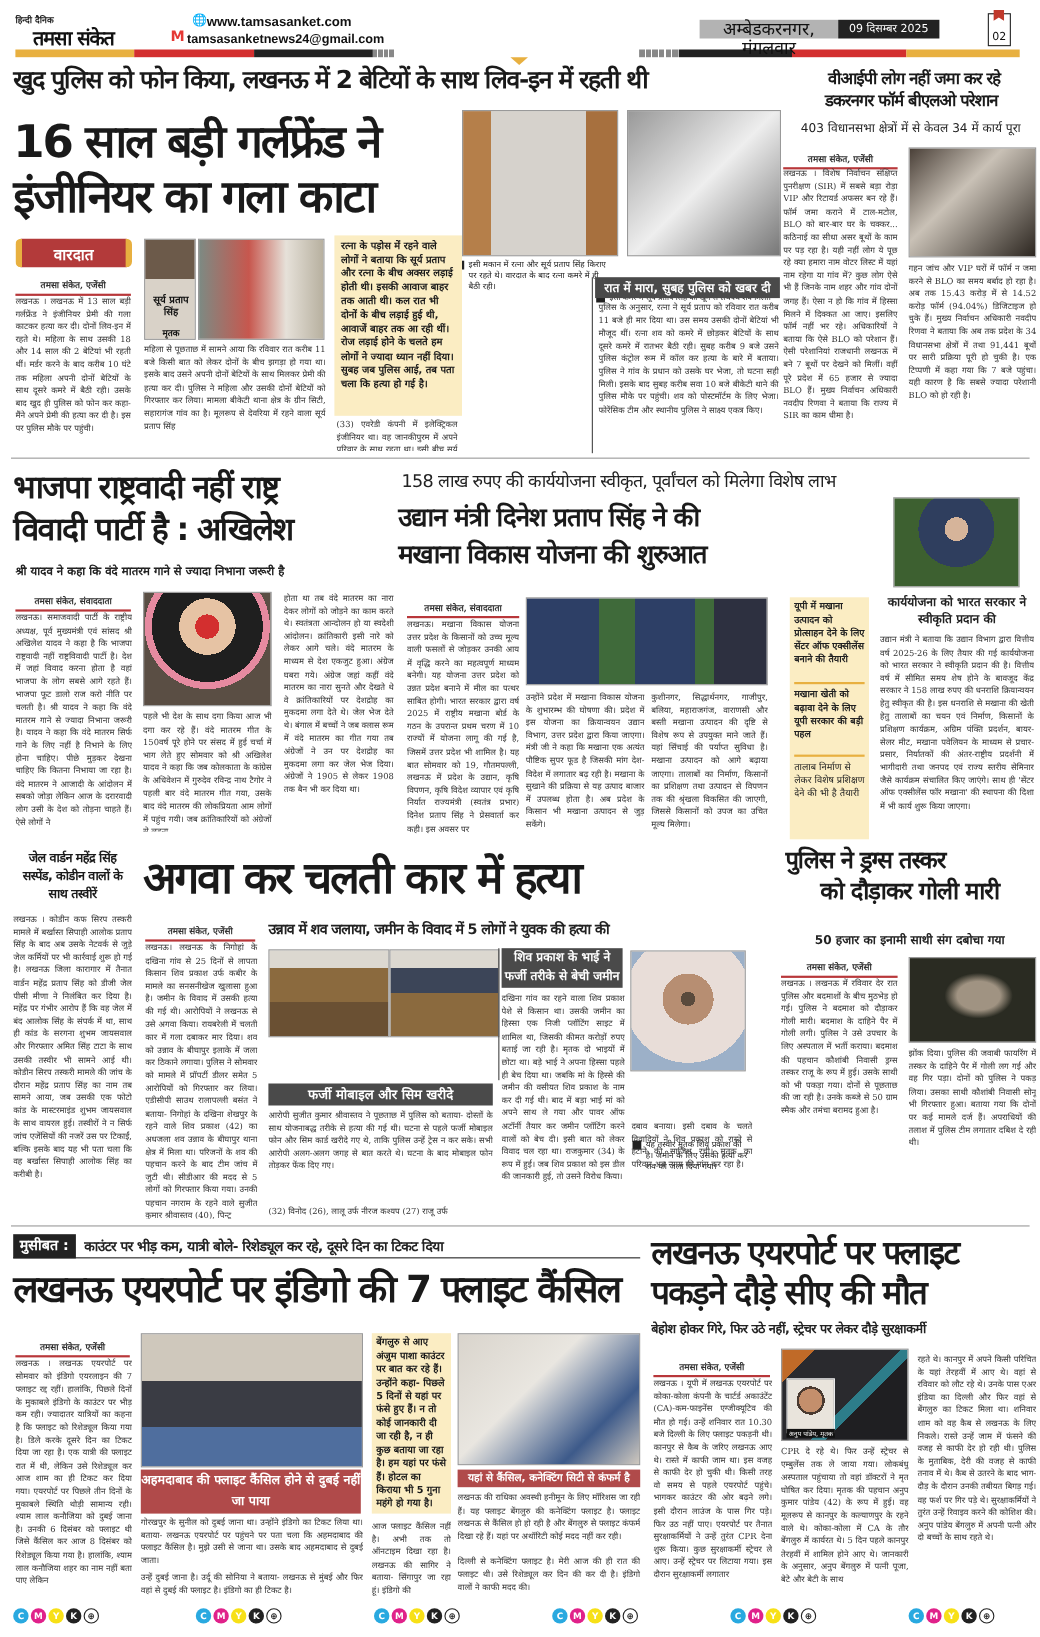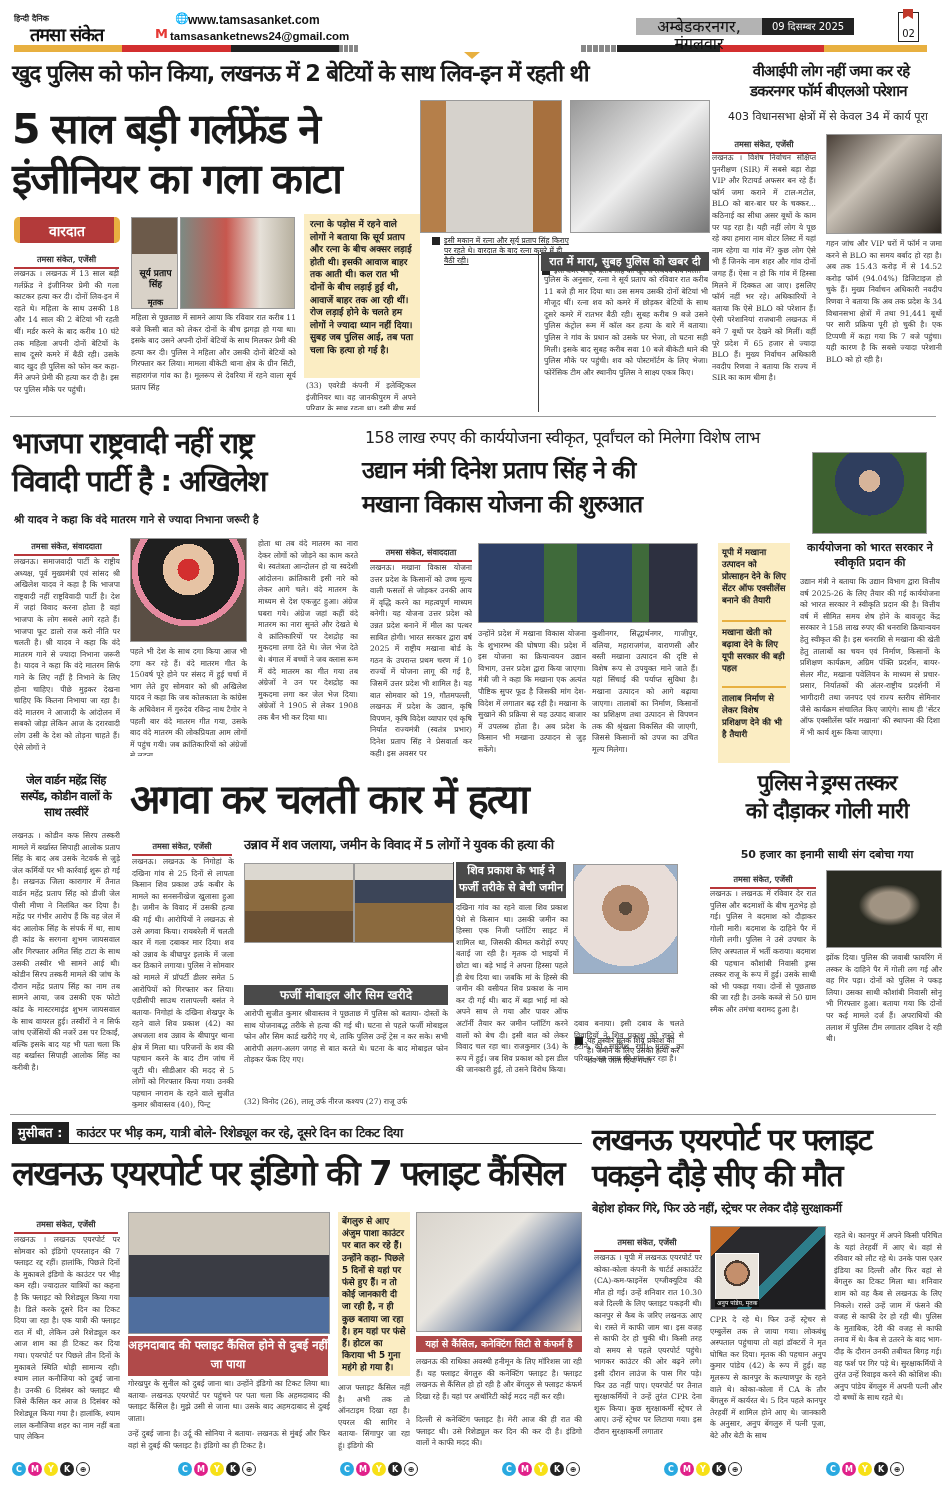--- a/index.html
+++ b/index.html
@@ -47,25 +47,25 @@
   </div>
   <div class="abs" style="left:636px;top:18px;width:126px;height:17px;background:#b3b3b3;font-size:16px;line-height:17px;text-align:center;color:#111;">अम्बेडकरनगर, मंगलवार</div>
   <div class="abs" style="left:762px;top:18px;width:92px;height:17px;background:#222;color:#fff;font-size:10px;line-height:17px;text-align:center;">09 दिसम्बर 2025</div>
   <div class="abs" style="left:898px;top:12px;width:21px;height:30px;border:1.5px solid #222;background:#fff;">
     <div style="position:absolute;left:4px;top:-4px;width:10px;height:10px;background:#c0392b;clip-path:polygon(0 0,100% 0,100% 100%,50% 70%,0 100%);"></div>
     <div style="position:absolute;bottom:2px;width:100%;text-align:center;font-size:10px;color:#111;">02</div>
   </div>
 </div>
 
 <div class="abs hl" style="left:12px;top:62px;width:690px;font-size:22.5px;font-weight:bold;white-space:nowrap;letter-spacing:-1.2px;">खुद पुलिस को फोन किया, लखनऊ में 2 बेटियों के साथ लिव-इन में रहती थी</div>
-<div class="abs hl" style="left:12px;top:108px;font-size:41px;letter-spacing:-2px;">5 साल बड़ी गर्लफ्रेंड ने</div>
+<div class="abs hl" style="left:12px;top:108px;font-size:41px;letter-spacing:-2px;">16 साल बड़ी गर्लफ्रेंड ने</div>
 <div class="abs hl" style="left:12px;top:158px;font-size:41px;letter-spacing:-2px;">इंजीनियर का गला काटा</div>
 <div class="abs photo" style="left:420px;top:100px;width:142px;height:133px;background:linear-gradient(90deg,#b57f4a 0 18%,#d6d2cc 18% 80%,#a7703e 80%);"></div>
 <div class="abs photo gray" style="left:570px;top:100px;width:140px;height:133px;"></div>
-<div class="abs caption" style="left:432px;top:236px;width:142px;text-decoration:underline;">इसी मकान में रत्ना और सूर्य प्रताप सिंह किराए पर रहते थे। वारदात के बाद रत्ना कमरे में ही बैठी रही।</div>
+<div class="abs caption" style="left:414px;top:236px;width:142px;">इसी मकान में रत्ना और सूर्य प्रताप सिंह किराए पर रहते थे। वारदात के बाद रत्ना कमरे में ही बैठी रही।</div>
 <div class="abs caption" style="left:542px;top:236px;width:170px;white-space:nowrap;font-size:7px;">इसी कमरे में सूर्य प्रताप सिंह का खून से लथपथ शव मिला।</div>
 
 <div class="abs" style="left:14px;top:217px;width:106px;height:26px;background:#b33a3a;border-radius:5px;display:flex;align-items:center;justify-content:center;border-left:6px solid #e8b040;border-right:6px solid #e8b040;">
   <span style="color:#fff;font-weight:bold;font-size:14px;">वारदात</span>
 </div>
 <div class="abs byline" style="left:14px;top:253px;width:105px;">तमसा संकेत, एजेंसी</div>
 <div class="abs body-txt" style="left:14px;top:268px;width:105px;height:140px;">लखनऊ । लखनऊ में 13 साल बड़ी गर्लफ्रेंड ने इंजीनियर प्रेमी की गला काटकर हत्या कर दी। दोनों लिव-इन में रहते थे। महिला के साथ उसकी 18 और 14 साल की 2 बेटियां भी रहती थीं। मर्डर करने के बाद करीब 10 घंटे तक महिला अपनी दोनों बेटियों के साथ दूसरे कमरे में बैठी रही। उसके बाद खुद ही पुलिस को फोन कर कहा- मैंने अपने प्रेमी की हत्या कर दी है। इस पर पुलिस मौके पर पहुंची।</div>
 
 <div class="abs photo" style="left:131px;top:217px;width:47px;height:92px;background:linear-gradient(#6c5a4a 0 40%,#d9d2c8 40%);">
   <div class="abs" style="left:0;top:50px;width:47px;font-size:9px;font-weight:bold;text-align:center;color:#111;line-height:11px;">सूर्य प्रताप सिंह</div>
@@ -109,21 +109,21 @@
 <div class="abs body-txt" style="left:370px;top:562px;width:102px;height:196px;">लखनऊ। मखाना विकास योजना उत्तर प्रदेश के किसानों को उच्च मूल्य वाली फसलों से जोड़कर उनकी आय में वृद्धि करने का महत्वपूर्ण माध्यम बनेगी। यह योजना उत्तर प्रदेश को उन्नत प्रदेश बनाने में मील का पत्थर साबित होगी। भारत सरकार द्वारा वर्ष 2025 में राष्ट्रीय मखाना बोर्ड के गठन के उपरान्त प्रथम चरण में 10 राज्यों में योजना लागू की गई है, जिसमें उत्तर प्रदेश भी शामिल है। यह बात सोमवार को 19, गौतमपल्ली, लखनऊ में प्रदेश के उद्यान, कृषि विपणन, कृषि विदेश व्यापार एवं कृषि निर्यात राज्यमंत्री (स्वतंत्र प्रभार) दिनेश प्रताप सिंह ने प्रेसवार्ता कर कही। इस अवसर पर</div>
 <div class="abs photo dark" style="left:478px;top:543px;width:220px;height:80px;background:linear-gradient(90deg,#2d3f66 0 30%,#3f6a3a 30% 45%,#2d3f66 45% 70%,#3f6a3a 70% 78%,#2d3040 78%);"></div>
 <div class="abs body-txt" style="left:478px;top:628px;width:108px;height:130px;">उन्होंने प्रदेश में मखाना विकास योजना के शुभारम्भ की घोषणा की। प्रदेश में इस योजना का क्रियान्वयन उद्यान विभाग, उत्तर प्रदेश द्वारा किया जाएगा। मंत्री जी ने कहा कि मखाना एक अत्यंत पौष्टिक सुपर फूड है जिसकी मांग देश-विदेश में लगातार बढ़ रही है। मखाना के सुखाने की प्रक्रिया से यह उत्पाद बाजार में उपलब्ध होता है। अब प्रदेश के किसान भी मखाना उत्पादन से जुड़ सकेंगे।</div>
 <div class="abs body-txt" style="left:592px;top:628px;width:106px;height:130px;">कुशीनगर, सिद्धार्थनगर, गाजीपुर, बलिया, महाराजगंज, वाराणसी और बस्ती मखाना उत्पादन की दृष्टि से विशेष रूप से उपयुक्त माने जाते हैं। यहां सिंचाई की पर्याप्त सुविधा है। मखाना उत्पादन को आगे बढ़ाया जाएगा। तालाबों का निर्माण, किसानों का प्रशिक्षण तथा उत्पादन से विपणन तक की श्रृंखला विकसित की जाएगी, जिससे किसानों को उपज का उचित मूल्य मिलेगा।</div>
 
 <div class="abs" style="left:718px;top:543px;width:72px;height:220px;background:#fbedc3;padding:3px 4px;">
   <div style="font-size:8.5px;font-weight:bold;line-height:12px;color:#222;height:72px;">यूपी में मखाना उत्पादन को प्रोत्साहन देने के लिए सेंटर ऑफ एक्सीलेंस बनाने की तैयारी</div>
   <div style="height:2px;background:#e8b040;margin:2px 0 4px;"></div>
   <div style="font-size:8.5px;font-weight:bold;line-height:12px;color:#222;height:58px;">मखाना खेती को बढ़ावा देने के लिए यूपी सरकार की बड़ी पहल</div>
   <div style="height:2px;background:#e8b040;margin:2px 0 4px;"></div>
-  <div style="font-size:8.5px;font-weight:bold;line-height:12px;color:#222;">तालाब निर्माण से लेकर विशेष प्रशिक्षण देने की भी है तैयारी</div>
+  <div style="font-size:8.5px;font-weight:normal;line-height:12px;color:#222;">तालाब निर्माण से लेकर विशेष प्रशिक्षण देने की भी है तैयारी</div>
 </div>
 <div class="abs" style="left:800px;top:540px;width:140px;font-size:11px;font-weight:bold;text-align:center;line-height:15px;color:#222;">कार्ययोजना को भारत सरकार ने स्वीकृति प्रदान की</div>
 <div class="abs body-txt" style="left:800px;top:576px;width:140px;height:190px;">उद्यान मंत्री ने बताया कि उद्यान विभाग द्वारा वित्तीय वर्ष 2025-26 के लिए तैयार की गई कार्ययोजना को भारत सरकार ने स्वीकृति प्रदान की है। वित्तीय वर्ष में सीमित समय शेष होने के बावजूद केंद्र सरकार ने 158 लाख रुपए की धनराशि क्रियान्वयन हेतु स्वीकृत की है। इस धनराशि से मखाना की खेती हेतु तालाबों का चयन एवं निर्माण, किसानों के प्रशिक्षण कार्यक्रम, अग्रिम पंक्ति प्रदर्शन, बायर-सेलर मीट, मखाना पवेलियन के माध्यम से प्रचार-प्रसार, निर्यातकों की अंतर-राष्ट्रीय प्रदर्शनी में भागीदारी तथा जनपद एवं राज्य स्तरीय सेमिनार जैसे कार्यक्रम संचालित किए जाएंगे। साथ ही 'सेंटर ऑफ एक्सीलेंस फॉर मखाना' की स्थापना की दिशा में भी कार्य शुरू किया जाएगा।</div>
 
 <div class="abs hl" style="left:12px;top:772px;width:108px;font-size:11.5px;line-height:16px;text-align:center;letter-spacing:-0.5px;">जेल वार्डन महेंद्र सिंह सस्पेंड, कोडीन वालों के साथ तस्वीरें</div>
 <div class="abs body-txt" style="left:12px;top:830px;width:108px;height:280px;">लखनऊ । कोडीन कफ सिरप तस्करी मामले में बर्खास्त सिपाही आलोक प्रताप सिंह के बाद अब उसके नेटवर्क से जुड़े जेल कर्मियों पर भी कार्रवाई शुरू हो गई है। लखनऊ जिला कारागार में तैनात वार्डन महेंद्र प्रताप सिंह को डीजी जेल पीसी मीणा ने निलंबित कर दिया है। महेंद्र पर गंभीर आरोप हैं कि वह जेल में बंद आलोक सिंह के संपर्क में था, साथ ही कांड के सरगना शुभम जायसवाल और गिरफ्तार अमित सिंह टाटा के साथ उसकी तस्वीर भी सामने आई थी। कोडीन सिरप तस्करी मामले की जांच के दौरान महेंद्र प्रताप सिंह का नाम तब सामने आया, जब उसकी एक फोटो कांड के मास्टरमाइंड शुभम जायसवाल के साथ वायरल हुई। तस्वीरों ने न सिर्फ जांच एजेंसियों की नजरें उस पर टिकाईं, बल्कि इसके बाद यह भी पता चला कि वह बर्खास्त सिपाही आलोक सिंह का करीबी है।</div>
 
 <div class="abs hl" style="left:130px;top:778px;font-size:40px;letter-spacing:-2px;white-space:nowrap;">अगवा कर चलती कार में हत्या</div>
 <div class="abs byline" style="left:132px;top:840px;width:100px;">तमसा संकेत, एजेंसी</div>
 <div class="abs" style="left:244px;top:835px;width:460px;font-size:13px;font-weight:bold;color:#222;white-space:nowrap;letter-spacing:-0.6px;">उन्नाव में शव जलाया, जमीन के विवाद में 5 लोगों ने युवक की हत्या की</div>
@@ -135,21 +135,21 @@
 <div class="abs body-txt" style="left:244px;top:1008px;width:204px;height:90px;">आरोपी सुजीत कुमार श्रीवास्तव ने पूछताछ में पुलिस को बताया- दोस्तों के साथ योजनाबद्ध तरीके से हत्या की गई थी। घटना से पहले फर्जी मोबाइल फोन और सिम कार्ड खरीदे गए थे, ताकि पुलिस उन्हें ट्रेस न कर सके। सभी आरोपी अलग-अलग जगह से बात करते थे। घटना के बाद मोबाइल फोन तोड़कर फेंक दिए गए।</div>
 <div class="abs body-txt" style="left:244px;top:1096px;width:210px;height:12px;white-space:nowrap;">(32) विनोद (26), लालू उर्फ नीरज कश्यप (27) राजू उर्फ</div>
 
 <div class="vline" style="left:453px;top:862px;height:120px;"></div>
 <div class="abs bar-dark" style="left:456px;top:862px;width:110px;height:36px;font-size:11px;line-height:17px;">शिव प्रकाश के भाई ने फर्जी तरीके से बेची जमीन</div>
 <div class="abs body-txt" style="left:456px;top:902px;width:112px;height:206px;">दखिना गांव का रहने वाला शिव प्रकाश पेशे से किसान था। उसकी जमीन का हिस्सा एक निजी प्लॉटिंग साइट में शामिल था, जिसकी कीमत करोड़ों रुपए बताई जा रही है। मृतक दो भाइयों में छोटा था। बड़े भाई ने अपना हिस्सा पहले ही बेच दिया था। जबकि मां के हिस्से की जमीन की वसीयत शिव प्रकाश के नाम कर दी गई थी। बाद में बड़ा भाई मां को अपने साथ ले गया और पावर ऑफ अटॉर्नी तैयार कर जमीन प्लॉटिंग करने वालों को बेच दी। इसी बात को लेकर विवाद चल रहा था। राजकुमार (34) के रूप में हुई। जब शिव प्रकाश को इस डील की जानकारी हुई, तो उसने विरोध किया।</div>
 <div class="abs photo" style="left:573px;top:864px;width:105px;height:110px;background:radial-gradient(circle at 50% 40%,#5a4a3c 0 8%,#b78e72 8% 28%,#e8ddd8 28% 70%,#9cb0c8 70%);"></div>
 <div class="abs caption" style="left:575px;top:976px;width:108px;">यह तस्वीर मृतक शिव प्रकाश की है। जमीन के लिए उसकी हत्या कर शव को जला दिया गया।</div>
 <div class="abs body-txt" style="left:574px;top:1018px;width:110px;height:90px;">दबाव बनाया। इसी दबाव के चलते विवादियों ने शिव प्रकाश को रास्ते से हटाने की साजिश रची। मृतक का परिवार अब न्याय की मांग कर रहा है।</div>
 
-<div class="abs hl" style="left:714px;top:772px;width:226px;font-size:21.5px;text-align:center;letter-spacing:-1px;font-family:Liberation Serif, serif;">पुलिस ने ड्रग्स तस्कर</div>
+<div class="abs hl" style="left:714px;top:772px;width:226px;font-size:21.5px;text-align:left;letter-spacing:-1px;">पुलिस ने ड्रग्स तस्कर</div>
 <div class="abs hl" style="left:714px;top:800px;width:226px;font-size:21.5px;text-align:center;letter-spacing:-1px;">को दौड़ाकर गोली मारी</div>
 <div class="abs" style="left:710px;top:846px;width:234px;font-size:11px;font-weight:bold;color:#222;text-align:center;white-space:nowrap;">50 हजार का इनामी साथी संग दबोचा गया</div>
 <div class="abs byline" style="left:710px;top:873px;width:106px;">तमसा संकेत, एजेंसी</div>
 <div class="abs body-txt" style="left:710px;top:888px;width:106px;height:220px;">लखनऊ । लखनऊ में रविवार देर रात पुलिस और बदमाशों के बीच मुठभेड़ हो गई। पुलिस ने बदमाश को दौड़ाकर गोली मारी। बदमाश के दाहिने पैर में गोली लगी। पुलिस ने उसे उपचार के लिए अस्पताल में भर्ती कराया। बदमाश की पहचान कौशांबी निवासी ड्रग्स तस्कर राजू के रूप में हुई। उसके साथी को भी पकड़ा गया। दोनों से पूछताछ की जा रही है। उनके कब्जे से 50 ग्राम स्मैक और तमंचा बरामद हुआ है।</div>
 <div class="abs photo dark" style="left:826px;top:870px;width:116px;height:78px;background:radial-gradient(ellipse at 55% 45%,#a09382 0 22%,#2a2b22 35%);"></div>
 <div class="abs body-txt" style="left:826px;top:952px;width:116px;height:156px;">झोंक दिया। पुलिस की जवाबी फायरिंग में तस्कर के दाहिने पैर में गोली लग गई और वह गिर पड़ा। दोनों को पुलिस ने पकड़ लिया। उसका साथी कौशांबी निवासी सोनू भी गिरफ्तार हुआ। बताया गया कि दोनों पर कई मामले दर्ज हैं। अपराधियों की तलाश में पुलिस टीम लगातार दबिश दे रही थी।</div>
 
 <div class="hline" style="left:10px;top:1114px;width:926px;background:#999;"></div>
 
 <div class="abs" style="left:12px;top:1122px;width:570px;height:22px;border-bottom:1px solid #222;display:flex;align-items:center;">
@@ -157,21 +157,21 @@
   <span style="margin-left:8px;font-size:12.5px;font-weight:bold;color:#222;white-space:nowrap;letter-spacing:-0.5px;">काउंटर पर भीड़ कम, यात्री बोले- रिशेड्यूल कर रहे, दूसरे दिन का टिकट दिया</span>
 </div>
 <div class="abs hl" style="left:12px;top:1156px;font-size:34px;letter-spacing:-1.8px;white-space:nowrap;">लखनऊ एयरपोर्ट पर इंडिगो की 7 फ्लाइट कैंसिल</div>
 <div class="abs byline" style="left:14px;top:1218px;width:104px;">तमसा संकेत, एजेंसी</div>
 <div class="abs body-txt" style="left:14px;top:1234px;width:106px;height:214px;">लखनऊ । लखनऊ एयरपोर्ट पर सोमवार को इंडिगो एयरलाइन की 7 फ्लाइट रद्द रहीं। हालांकि, पिछले दिनों के मुकाबले इंडिगो के काउंटर पर भीड़ कम रही। ज्यादातर यात्रियों का कहना है कि फ्लाइट को रिशेड्यूल किया गया है। डिले करके दूसरे दिन का टिकट दिया जा रहा है। एक यात्री की फ्लाइट रात में थी, लेकिन उसे रिशेड्यूल कर आज शाम का ही टिकट कर दिया गया। एयरपोर्ट पर पिछले तीन दिनों के मुकाबले स्थिति थोड़ी सामान्य रही। श्याम लाल कनौजिया को दुबई जाना है। उनकी 6 दिसंबर को फ्लाइट थी जिसे कैंसिल कर आज 8 दिसंबर को रिशेड्यूल किया गया है। हालांकि, श्याम लाल कनौजिया शहर का नाम नहीं बता पाए लेकिन</div>
 <div class="abs photo" style="left:128px;top:1212px;width:202px;height:122px;background:linear-gradient(180deg,#cfc8bc 0 35%,#3a3c44 35% 70%,#4f6e9e 70%);"></div>
 <div class="abs bar-red" style="left:128px;top:1336px;width:200px;height:40px;font-size:11.5px;line-height:19px;">अहमदाबाद की फ्लाइट कैंसिल होने से दुबई नहीं जा पाया</div>
 <div class="abs body-txt" style="left:128px;top:1378px;width:202px;height:46px;">गोरखपुर के सुनील को दुबई जाना था। उन्होंने इंडिगो का टिकट लिया था। बताया- लखनऊ एयरपोर्ट पर पहुंचने पर पता चला कि अहमदाबाद की फ्लाइट कैंसिल है। मुझे उसी से जाना था। उसके बाद अहमदाबाद से दुबई जाता।</div>
 <div class="abs body-txt" style="left:128px;top:1428px;width:202px;height:24px;">उन्हें दुबई जाना है। उर्दू की सोनिया ने बताया- लखनऊ से मुंबई और फिर वहां से दुबई की फ्लाइट है। इंडिगो का ही टिकट है।</div>
 <div class="abs quote" style="left:338px;top:1212px;width:72px;height:164px;font-size:8.8px;line-height:12.2px;padding:3px 4px;">बेंगलुरु से आए अंजुम पाशा काउंटर पर बात कर रहे हैं। उन्होंने कहा- पिछले 5 दिनों से यहां पर फंसे हुए हैं। न तो कोई जानकारी दी जा रही है, न ही कुछ बताया जा रहा है। हम यहां पर फंसे हैं। होटल का किराया भी 5 गुना महंगे हो गया है।</div>
-<div class="abs body-txt" style="left:338px;top:1382px;width:72px;height:70px;">आज फ्लाइट कैंसिल नहीं है। अभी तक तो ऑनटाइम दिखा रहा है। एयरल की सागिर ने बताया- सिंगापुर जा रहा हूं। इंडिगो की</div>
+<div class="abs body-txt" style="left:338px;top:1382px;width:72px;height:70px;">आज फ्लाइट कैंसिल नहीं है। अभी तक तो ऑनटाइम दिखा रहा है। लखनऊ की सागिर ने बताया- सिंगापुर जा रहा हूं। इंडिगो की</div>
 <div class="abs photo blue" style="left:416px;top:1212px;width:166px;height:120px;"></div>
 <div class="abs bar-red" style="left:416px;top:1336px;width:166px;height:16px;font-size:9.5px;line-height:16px;white-space:nowrap;overflow:hidden;">यहां से कैंसिल, कनेक्टिंग सिटी से कंफर्म है</div>
 <div class="abs body-txt" style="left:416px;top:1356px;width:166px;height:54px;">लखनऊ की राधिका अवस्थी हनीमून के लिए मॉरिशस जा रही हैं। यह फ्लाइट बेंगलुरु की कनेक्टिंग फ्लाइट है। फ्लाइट लखनऊ से कैंसिल हो हो रही है और बेंगलुरु से फ्लाइट कंफर्म दिखा रहे हैं। यहां पर अथॉरिटी कोई मदद नहीं कर रही।</div>
 <div class="abs body-txt" style="left:416px;top:1414px;width:166px;height:40px;">दिल्ली से कनेक्टिंग फ्लाइट है। मेरी आज की ही रात की फ्लाइट थी। उसे रिशेड्यूल कर दिन की कर दी है। इंडिगो वालों ने काफी मदद की।</div>
 
 <div class="abs hl" style="left:592px;top:1124px;width:350px;font-size:30px;letter-spacing:-1.5px;white-space:nowrap;">लखनऊ एयरपोर्ट पर फ्लाइट</div>
 <div class="abs hl" style="left:592px;top:1160px;width:350px;font-size:30px;letter-spacing:-1.5px;white-space:nowrap;">पकड़ने दौड़े सीए की मौत</div>
 <div class="abs" style="left:592px;top:1200px;width:350px;font-size:11.5px;font-weight:bold;color:#222;white-space:nowrap;letter-spacing:-0.4px;">बेहोश होकर गिरे, फिर उठे नहीं, स्ट्रेचर पर लेकर दौड़े सुरक्षाकर्मी</div>
 <div class="abs byline" style="left:594px;top:1236px;width:106px;">तमसा संकेत, एजेंसी</div>
 <div class="abs body-txt" style="left:594px;top:1252px;width:108px;height:200px;">लखनऊ । यूपी में लखनऊ एयरपोर्ट पर कोका-कोला कंपनी के चार्टर्ड अकाउंटेंट (CA)-कम-फाइनेंस एग्जीक्यूटिव की मौत हो गई। उन्हें शनिवार रात 10.30 बजे दिल्ली के लिए फ्लाइट पकड़नी थी। कानपुर से कैब के जरिए लखनऊ आए थे। रास्ते में काफी जाम था। इस वजह से काफी देर हो चुकी थी। किसी तरह वो समय से पहले एयरपोर्ट पहुंचे। भागकर काउंटर की ओर बढ़ने लगे। इसी दौरान लाउंज के पास गिर पड़े। फिर उठ नहीं पाए। एयरपोर्ट पर तैनात सुरक्षाकर्मियों ने उन्हें तुरंत CPR देना शुरू किया। कुछ सुरक्षाकर्मी स्ट्रेचर ले आए। उन्हें स्ट्रेचर पर लिटाया गया। इस दौरान सुरक्षाकर्मी लगातार</div>

